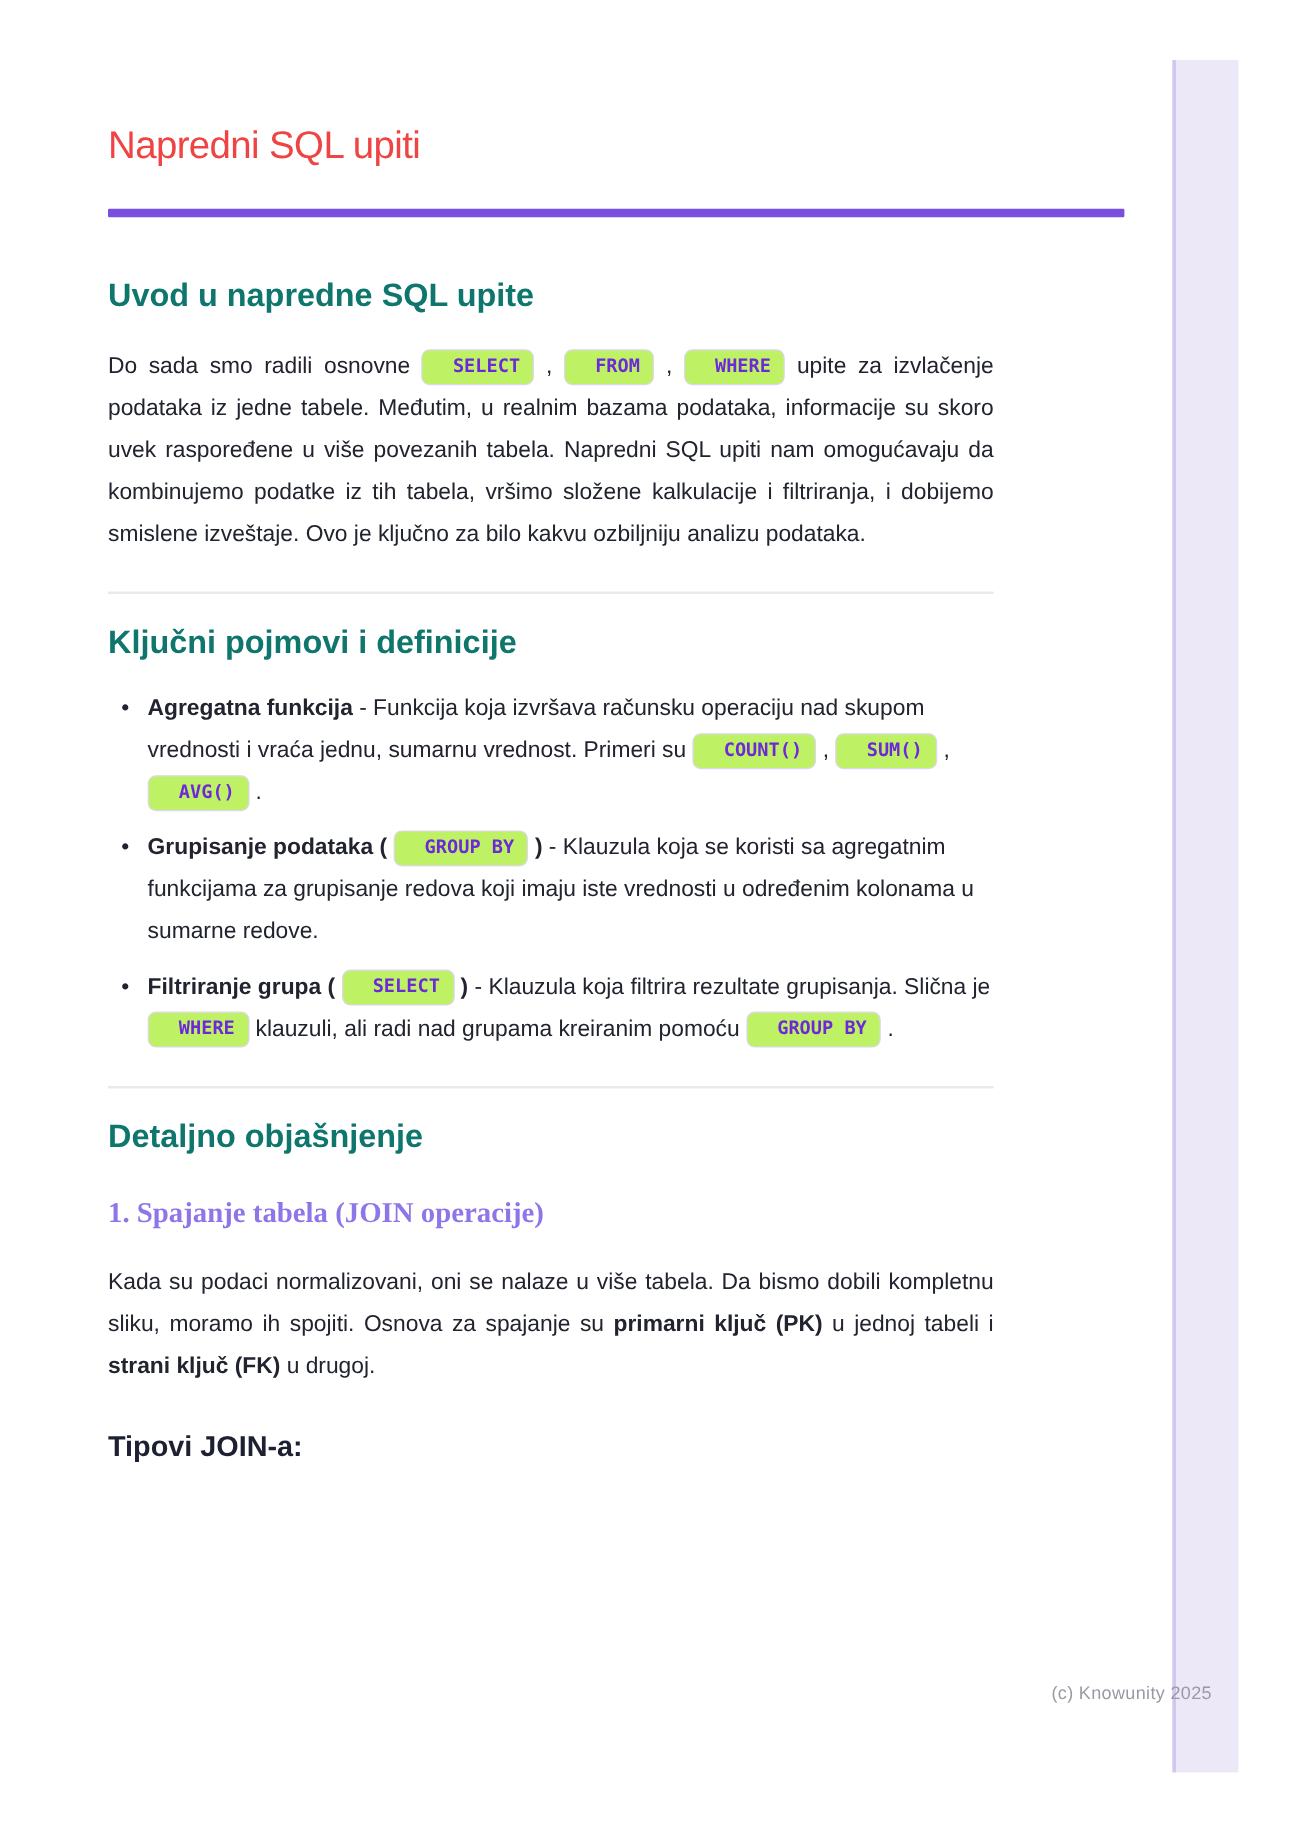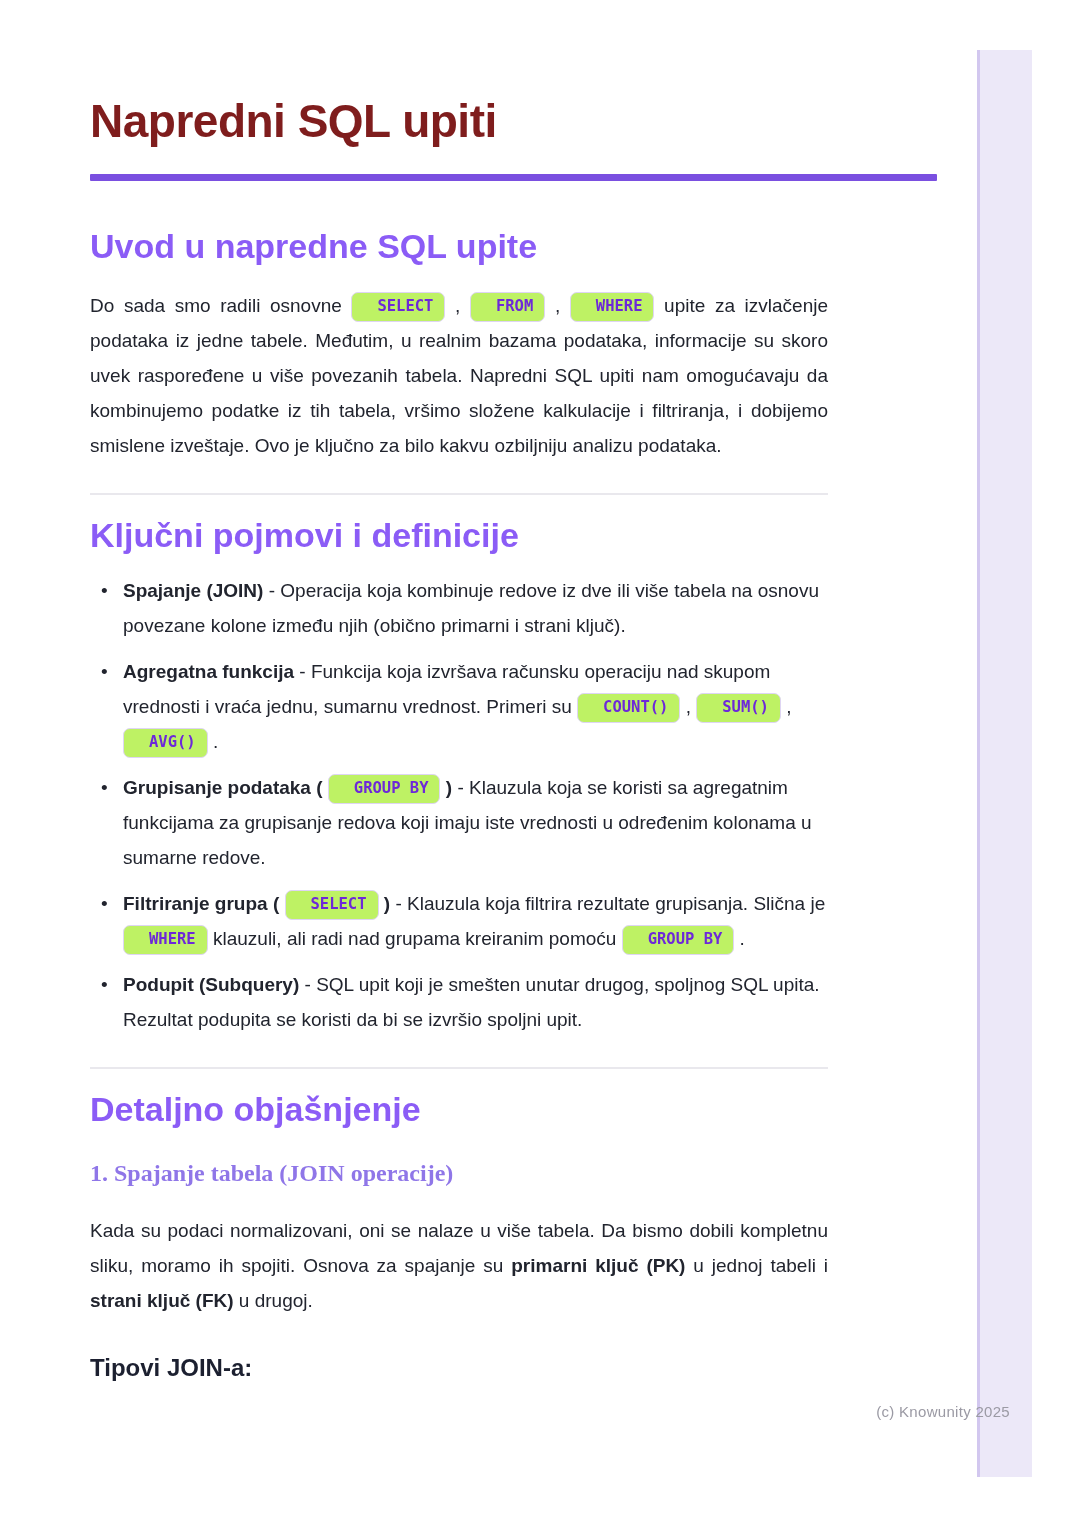--- a/index.html
+++ b/index.html
@@ -24,40 +24,40 @@
 
   .content {
     position: absolute;
     left: 90px; top: 96px;
     width: 738px;
     z-index: 2;
   }
 
   h1.doc-title {
     margin: 0;
-    font-size: 46px;
+    font-size: 32px;
     line-height: 50px;
-    font-weight: 700;
+    font-weight: 400;
     letter-spacing: -0.5px;
-    color: #7f1d1d;
+    color: #ef4444;
   }
   .title-rule {
     width: 847px;
     height: 7px;
     background: #7a4fe0;
     margin-top: 28px;
     border-radius: 1px;
   }
 
   h2.section-heading {
     margin: 0;
-    font-size: 34px;
+    font-size: 27px;
     line-height: 31px;
     font-weight: 700;
-    color: #8b5cf6;
+    color: #0f766e;
   }
   h2.mt-first { margin-top: 50px; }
   h2.mt-section { margin-top: 25px; }
 
   h3.sub-heading {
     margin: 34px 0 0 0;
     font-size: 24px;
     line-height: 28px;
     font-weight: 600;
     color: #8f76e8;
@@ -153,24 +153,20 @@
     <span>,</span>
     <code class="chip">WHERE</code>
     <span>upite za izvlačenje podataka iz jedne tabele. Međutim, u realnim bazama podataka, informacije su skoro uvek raspoređene u više povezanih tabela. Napredni SQL upiti nam omogućavaju da kombinujemo podatke iz tih tabela, vršimo složene kalkulacije i filtriranja, i dobijemo smislene izveštaje. Ovo je ključno za bilo kakvu ozbiljniju analizu podataka.</span>
   </p>
 
   <hr class="divider">
 
   <h2 class="section-heading mt-section">Ključni pojmovi i definicije</h2>
 
   <ul class="term-list">
-    <li>
-      <b>Spajanje (JOIN)</b>
-      <span>- Operacija koja kombinuje redove iz dve ili više tabela na osnovu povezane kolone između njih (obično primarni i strani ključ).</span>
-    </li>
     <li>
       <b>Agregatna funkcija</b>
       <span>- Funkcija koja izvršava računsku operaciju nad skupom vrednosti i vraća jednu, sumarnu vrednost. Primeri su</span>
       <code class="chip">COUNT()</code>
       <span>,</span>
       <code class="chip">SUM()</code>
       <span>,</span>
       <code class="chip">AVG()</code>
       <span>.</span>
     </li>
@@ -183,24 +179,20 @@
     <li>
       <b>Filtriranje grupa (</b>
       <code class="chip">SELECT</code>
       <b>)</b>
       <span>- Klauzula koja filtrira rezultate grupisanja. Slična je</span>
       <code class="chip">WHERE</code>
       <span>klauzuli, ali radi nad grupama kreiranim pomoću</span>
       <code class="chip">GROUP BY</code>
       <span>.</span>
     </li>
-    <li>
-      <b>Podupit (Subquery)</b>
-      <span>- SQL upit koji je smešten unutar drugog, spoljnog SQL upita. Rezultat podupita se koristi da bi se izvršio spoljni upit.</span>
-    </li>
   </ul>
 
   <hr class="divider">
 
   <h2 class="section-heading mt-section">Detaljno objašnjenje</h2>
 
   <h3 class="sub-heading">1. Spajanje tabela (JOIN operacije)</h3>
 
   <p class="body-text justify">
     <span>Kada su podaci normalizovani, oni se nalaze u više tabela. Da bismo dobili kompletnu sliku, moramo ih spojiti. Osnova za spajanje su</span>

